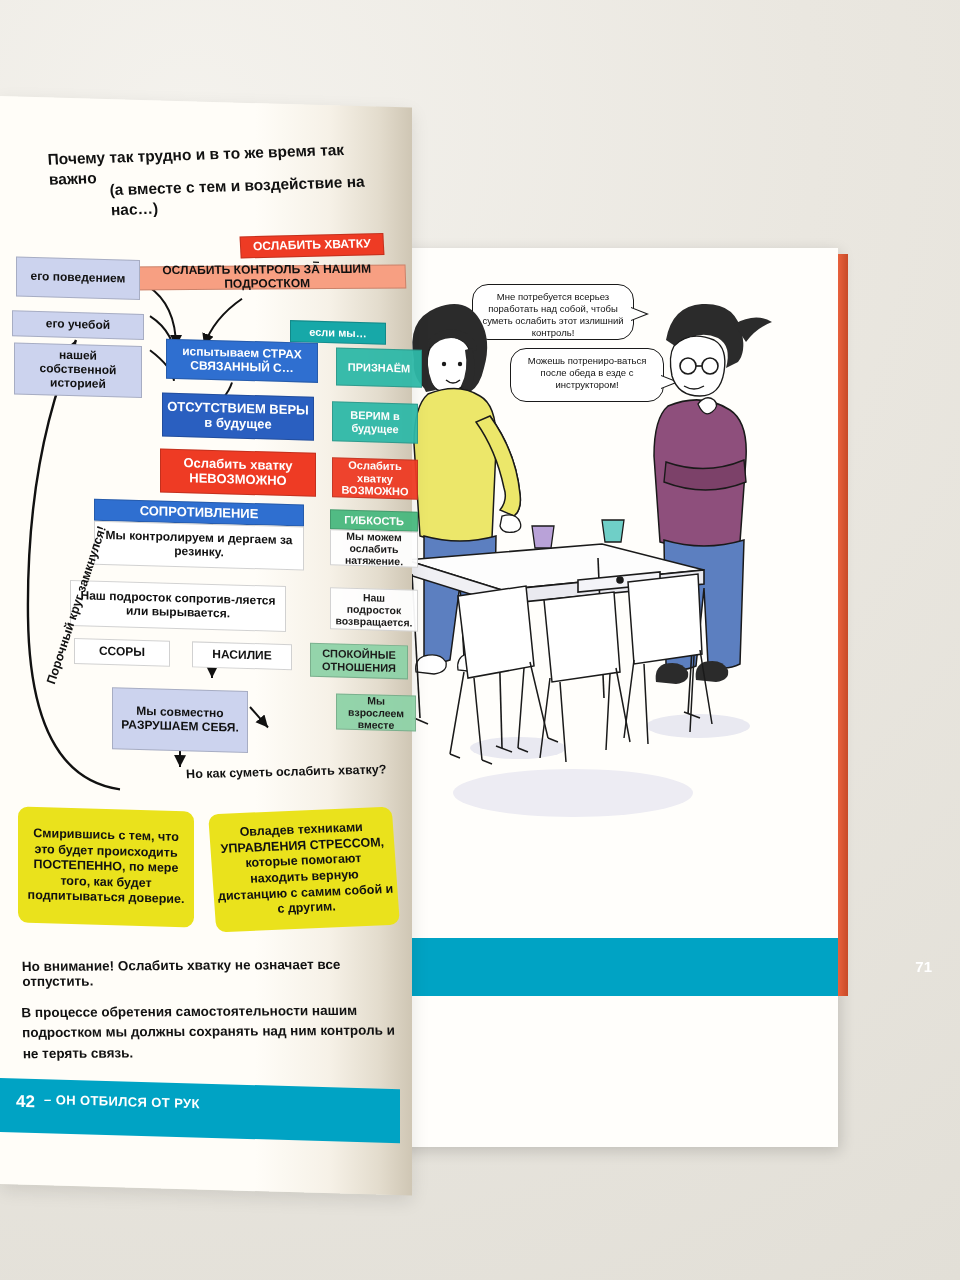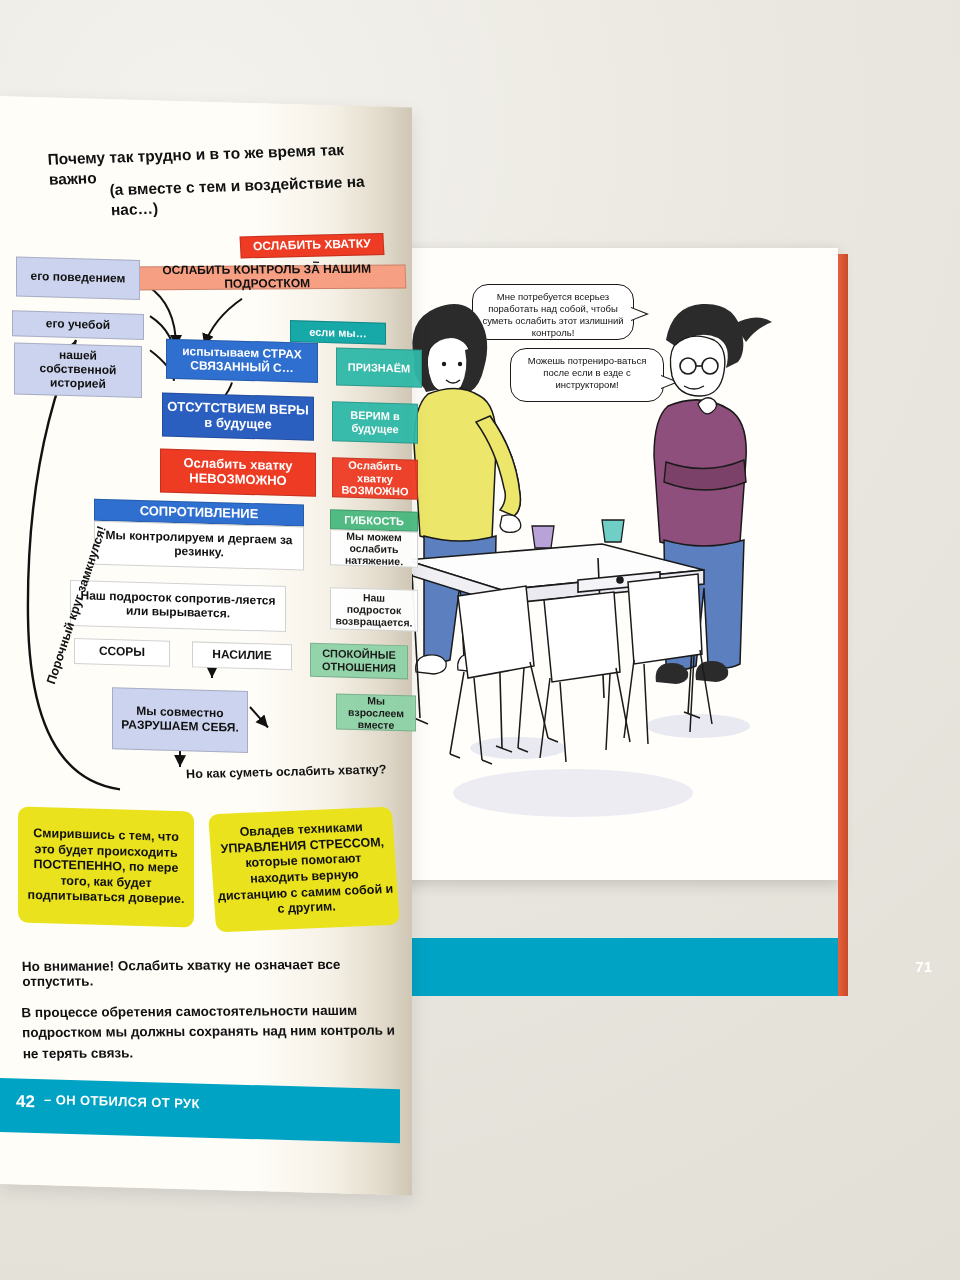--- a/index.html
+++ b/index.html
@@ -8,21 +8,21 @@
     background:#efece6;
     font-family:"Liberation Sans", sans-serif;
     position:relative;
   }
   
   #photo{position:absolute;inset:0;background:
       radial-gradient(circle at 20% 10%, #f4f2ed 0%, #eae7e0 45%, #e2dfd7 100%);}
 
   
   #page-right{
-    position:absolute;left:398px;top:248px;width:440px;height:632px;
+    position:absolute;left:398px;top:248px;width:440px;height:899px;
     background:#fffefb;
     box-shadow:2px 4px 14px rgba(0,0,0,.16);
   }
   #page-right::after{ 
     content:"";position:absolute;right:-10px;top:6px;width:10px;height:742px;
     background:linear-gradient(to right,#e8613c,#c84a28);
   }
   .right-footer{
     position:absolute;left:398px;top:938px;width:440px;height:58px;
     background:#00a3c4;
@@ -108,21 +108,21 @@
 
   <div id="page-right">
 
     <div class="bubble" style="left:74px;top:36px;width:162px;height:56px;">
       <span>Мне потребуется всерьез поработать над собой, чтобы суметь ослабить этот излишний контроль!</span>
       <span class="tail" style="right:-16px;top:22px;border-width:7px 0 7px 18px;border-color:transparent transparent transparent #1a1a1a;"></span>
       <span class="tail" style="right:-13px;top:23px;border-width:6px 0 6px 15px;border-color:transparent transparent transparent #fff;"></span>
     </div>
 
     <div class="bubble" style="left:112px;top:100px;width:154px;height:54px;">
-      <span>Можешь потрениро-ваться после если в езде с инструктором!</span>
+      <span>Можешь потрениро-ваться после обеда в езде с инструктором!</span>
       <span class="tail" style="right:-16px;top:26px;border-width:7px 0 7px 18px;border-color:transparent transparent transparent #1a1a1a;"></span>
       <span class="tail" style="right:-13px;top:27px;border-width:6px 0 6px 15px;border-color:transparent transparent transparent #fff;"></span>
     </div>
 
     <svg width="440" height="748" style="position:absolute;left:0;top:0;">
 
       <ellipse cx="120" cy="500" rx="48" ry="11" fill="#e9e9f1"></ellipse>
       <ellipse cx="300" cy="478" rx="52" ry="12" fill="#e9e9f1"></ellipse>
       <ellipse cx="175" cy="545" rx="120" ry="24" fill="#edecf3"></ellipse>
 

